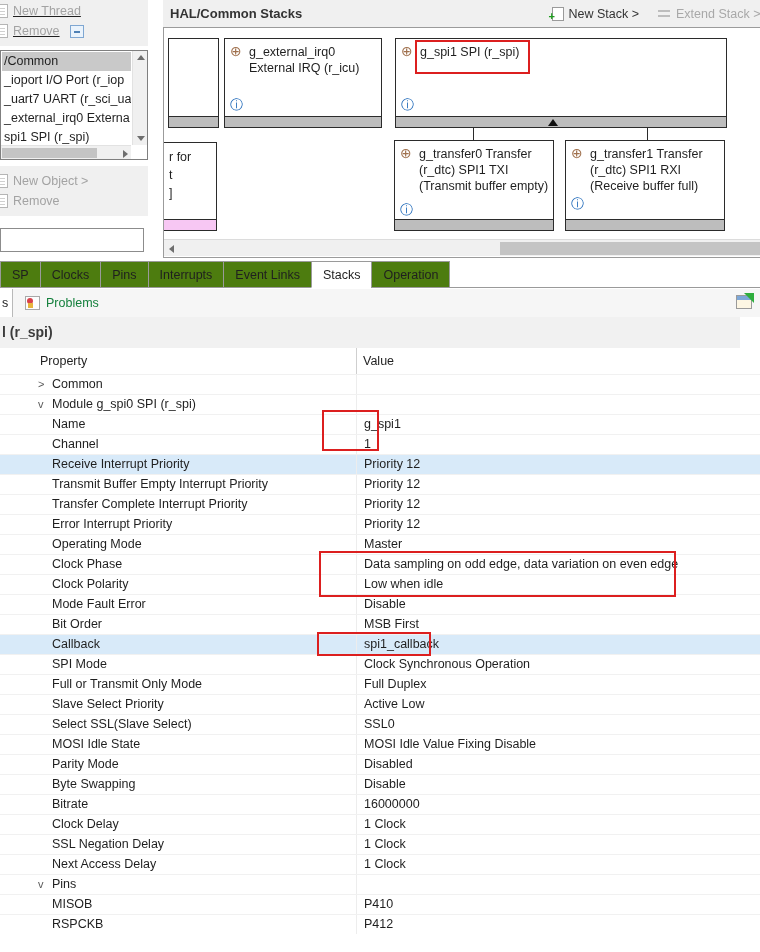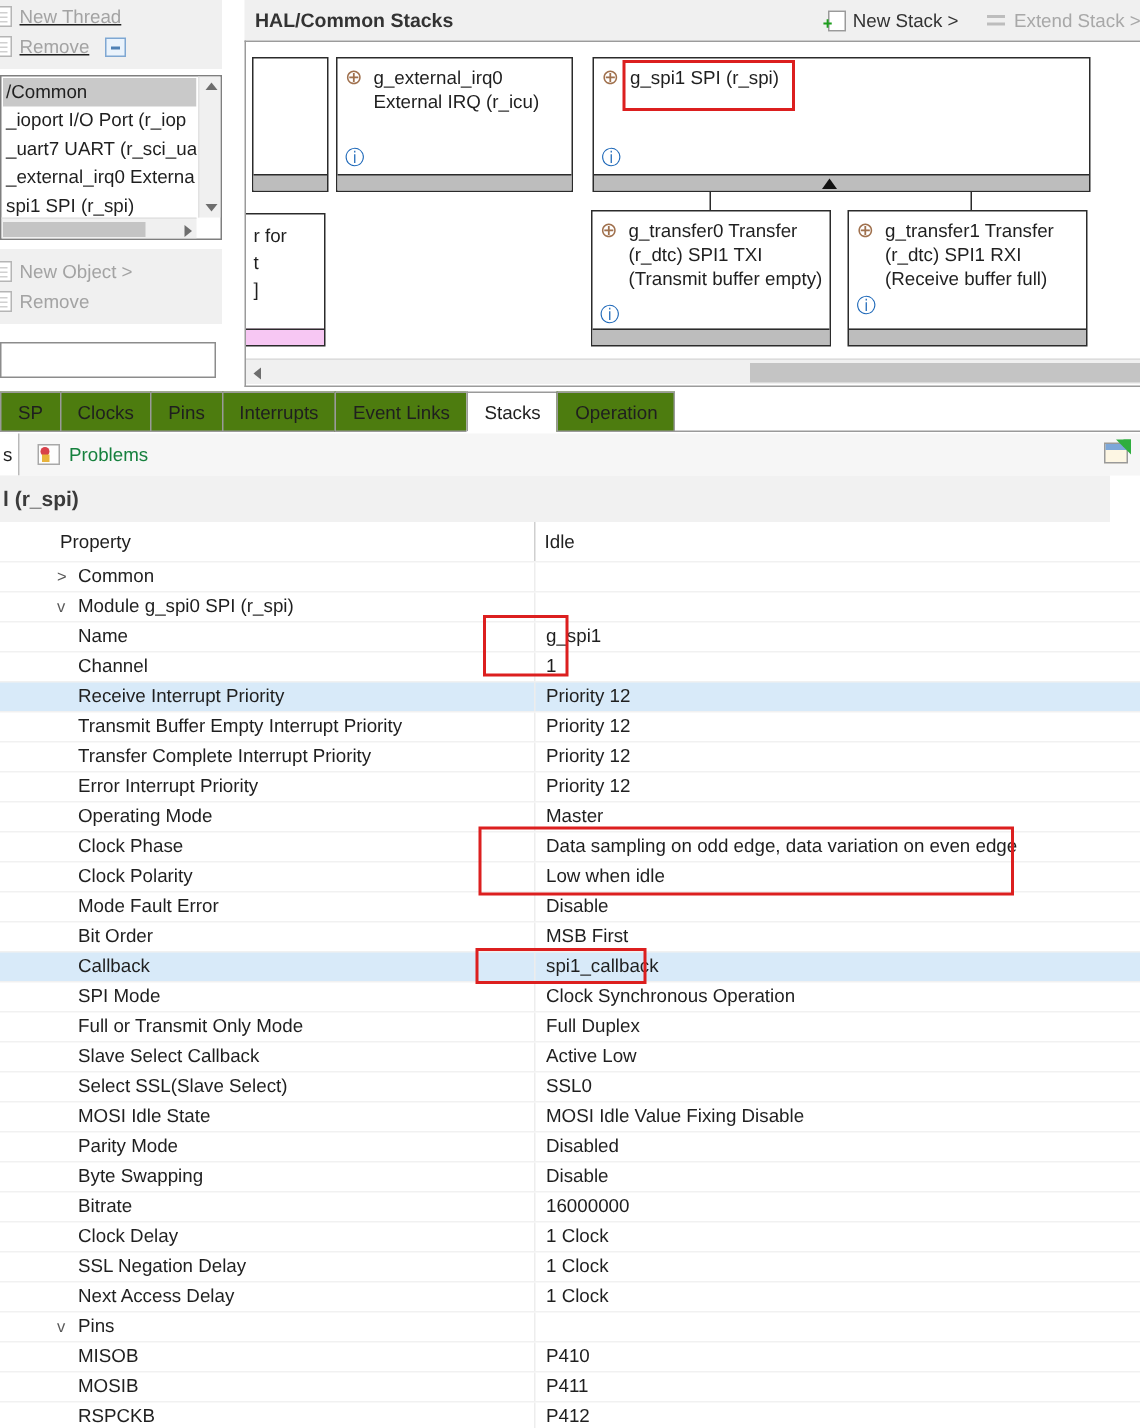--- a/index.html
+++ b/index.html
@@ -260,21 +260,21 @@
       <span>Problems</span>
     </span>
     <span class="restore-icon"></span>
   </div>
 
   <div class="prop-title">l (r_spi)</div>
 
   <div class="prop-table">
     <div class="thead">
       <div class="pcell">Property</div>
-      <div class="vcell" style="border-left:none;">Idle</div>
+      <div class="vcell" style="border-left:none;">Value</div>
     </div>
     <div class="tbody">
 
         <div class="prow">
           <div class="pcell indent0">
             <span class="arw collapsed"></span><span>Common</span>
           </div>
           <div class="vcell"></div>
         </div>
 
@@ -378,21 +378,21 @@
 
         <div class="prow">
           <div class="pcell indent0 indent1">
             <span class="arw"></span><span>Full or Transmit Only Mode</span>
           </div>
           <div class="vcell">Full Duplex</div>
         </div>
 
         <div class="prow">
           <div class="pcell indent0 indent1">
-            <span class="arw"></span><span>Slave Select Callback</span>
+            <span class="arw"></span><span>Slave Select Priority</span>
           </div>
           <div class="vcell">Active Low</div>
         </div>
 
         <div class="prow">
           <div class="pcell indent0 indent1">
             <span class="arw"></span><span>Select SSL(Slave Select)</span>
           </div>
           <div class="vcell">SSL0</div>
         </div>
@@ -453,26 +453,20 @@
           <div class="vcell"></div>
         </div>
 
         <div class="prow">
           <div class="pcell indent0 indent1">
             <span class="arw"></span><span>MISOB</span>
           </div>
           <div class="vcell">P410</div>
         </div>
 
-        <div class="prow">
-          <div class="pcell indent0 indent1">
-            <span class="arw"></span><span>MOSIB</span>
-          </div>
-          <div class="vcell">P411</div>
-        </div>
 
         <div class="prow">
           <div class="pcell indent0 indent1">
             <span class="arw"></span><span>RSPCKB</span>
           </div>
           <div class="vcell">P412</div>
         </div>
       </div>
   </div>
 

